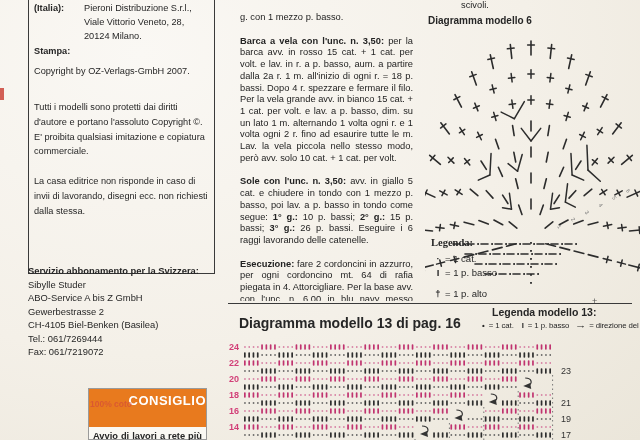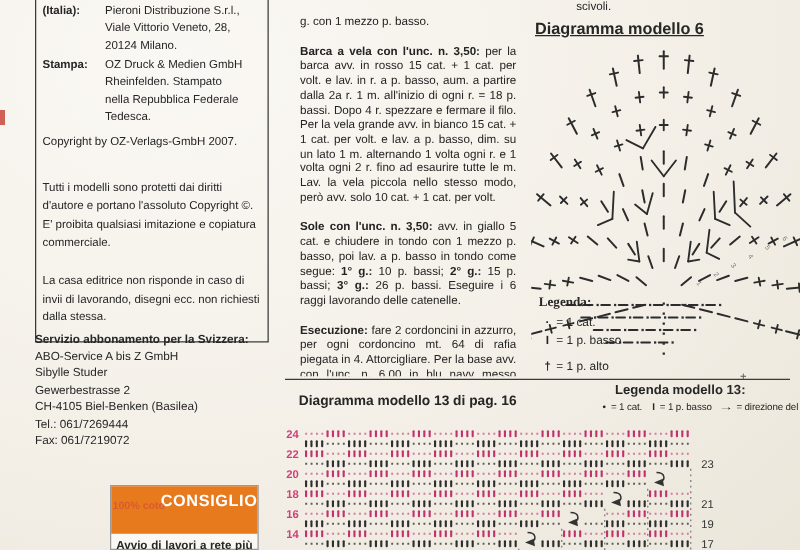--- a/index.html
+++ b/index.html
@@ -37,30 +37,30 @@
   #middle{left:228px;top:0;width:197px;height:301px;overflow:hidden;
           font-size:9.3px;line-height:11.7px;text-align:justify;color:#232323;}
   #middle .par{margin:12px;}
 
   
   #rule{left:228px;top:303px;width:404px;height:1.2px;background:#3a3a3a;}
   #rule-tick{left:592px;top:296px;font-size:9px;color:#555;}
 
   
   #scivoli{left:428px;top:0px;font-size:9.3px;padding-left:33px;}
-  #d6-title{left:428px;top:15px;font-size:13px;font-weight:bold;text-decoration:underline;}
+  #d6-title{left:428px;top:15px;font-size:10px;font-weight:bold;}
   #fan-svg{left:425px;top:28px;}
   #legend6{left:431px;top:236px;width:110px;z-index:2;font-size:9.5px;line-height:14px;}
   #legend6 .leg-title{font-weight:bold;font-size:10.5px;margin-bottom:2px;font-family:Liberation Serif, serif;}
   .leg-row{display:flex;align-items:center;}
   .leg-row.gap{margin-top:7px;}
   .leg-sym{width:14px;text-align:center;font-weight:bold;flex:none;}
 
   
-  #d13-title{left:239px;top:315px;font-size:11px;font-weight:bold;}
+  #d13-title{left:239px;top:315px;font-size:14px;font-weight:bold;}
   #legend13-title{left:492px;top:306px;font-size:10.5px;font-weight:bold;}
   #legend13-items{left:482px;top:321px;font-size:7.8px;letter-spacing:-0.1px;white-space:nowrap;}
   #legend13-items .l13-sym{font-weight:bold;margin:0 2px 0 8px;}
   #legend13-items .l13-sym:first-child{margin-left:0;}
   .arrow-sym{display:inline-block;transform:scaleX(1.5);font-weight:bold;}
   #grid-svg{left:225px;top:338px;}
 </style>
 </head>
 <body>
 
@@ -73,40 +73,34 @@
         <div class="imp-row">
           <div class="imp-label">(Italia):</div>
           <div class="imp-val">
             <div>Pieroni Distribuzione S.r.l.,</div>
             <div>Viale Vittorio Veneto, 28,</div>
             <div>20124 Milano.</div>
           </div>
         </div>
         <div class="imp-row">
           <div class="imp-label">Stampa:</div>
-          <div class="imp-val">
-            <div>OZ Druck &amp; Medien GmbH</div>
-            <div>Rheinfelden. Stampato</div>
-            <div>nella Repubblica Federale</div>
-            <div>Tedesca.</div>
-          </div>
         </div>
       </div>
     <div class="imp-copy">Copyright by OZ-Verlags-GmbH 2007.</div>
     <div>
         <div class="imp-par">Tutti i modelli sono protetti dai diritti d'autore e portano l'assoluto Copyright ©. E' proibita qualsiasi imitazione e copiatura commerciale.</div>
         <div class="imp-par">La casa editrice non risponde in caso di invii di lavorando, disegni ecc. non richiesti dalla stessa.</div>
       </div>
   </div>
 
   <div class="abs" id="subscription">
     <div class="sub-title">Servizio abbonamento per la Svizzera:</div>
     <div>
+        <div class="sub-line">Sibylle Studer</div>
         <div class="sub-line">ABO-Service A bis Z GmbH</div>
-        <div class="sub-line">Sibylle Studer</div>
         <div class="sub-line">Gewerbestrasse 2</div>
         <div class="sub-line">CH-4105 Biel-Benken (Basilea)</div>
         <div class="sub-line">Tel.: 061/7269444</div>
         <div class="sub-line">Fax: 061/7219072</div>
       </div>
   </div>
 
   <div class="abs" id="red-fragment">100% coto</div>
 
   <div class="abs" id="consiglio">

